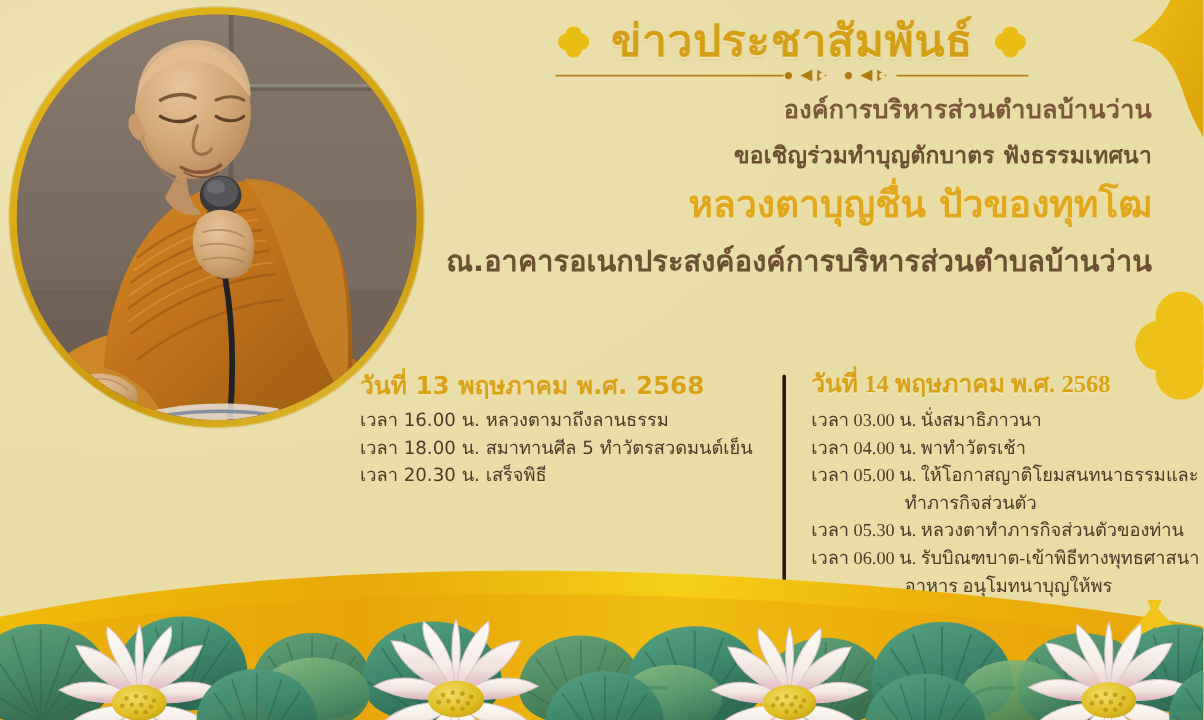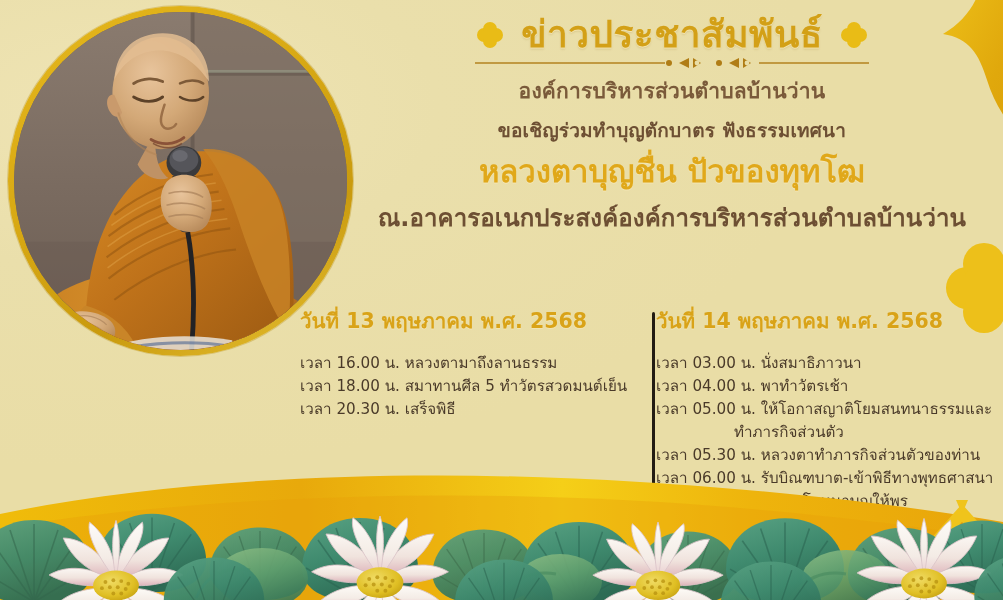--- a/index.html
+++ b/index.html
@@ -40,21 +40,21 @@
   .portrait {
     width:100%; height:100%;
     border-radius:50%;
     overflow:hidden;
     position:relative;
     background:#6f6258;
   }
   .portrait svg { width:100%; height:100%; display:block; }
 
   
-  .header { position:absolute; left:372px; top:14px; width:600px; text-align:center; }
+  .header { position:absolute; left:360px; top:14px; width:600px; text-align:right; }
 
   .title-row { display:flex; align-items:center; justify-content:center; gap:16px; }
   .title-row .quat { width:30px; height:30px; flex:0 0 auto; }
   .title-row .quat svg { width:100%; height:100%; display:block; }
 
   .main-title {
     font-size:37px; font-weight:bold; line-height:1.12;
     color:#d3a017;
     letter-spacing:.5px;
     text-shadow:0 1px 0 #f3e4ae, 0 2px 2px rgba(150,110,20,.18);
@@ -69,32 +69,32 @@
     font-size:31px; font-weight:bold; color:#e0a81a; line-height:1.35; margin-top:7px;
     text-shadow:0 1px 0 #f3e6b5;
   }
   .venue-line { font-size:24px; font-weight:bold; color:#6d4f33; line-height:1.5; margin-top:7px; letter-spacing:.1px; }
   .agenda-head { font-size:21px; font-weight:bold; color:#e0a81a; line-height:1.4; margin-top:4px; text-shadow:0 1px 0 #f3e6b5; }
 
   
   .schedule { position:absolute; left:300px; top:308px; width:700px; display:flex; }
   .col { position:relative; }
   .col-left  { width:352px; padding-right:16px; }
-  .col-right { width:348px; padding-left:4px; }
+  .col-right { width:348px; padding-left:24px;font-family:Liberation Serif, serif; }
 
   .col-divider {
     position:absolute; left:352px; top:4px;
     width:3px; height:212px;
     background:#231c13;
     border-radius:2px;
   }
 
   .date-head {
     font-size:20.5px; font-weight:bold; color:#d9a318;
-    line-height:1.3; margin-bottom:17px;
+    line-height:1.3; margin-bottom:4px;
     text-shadow:0 1px 0 #f2e5b2;
   }
   .ev-list { list-style:none; }
   .ev { font-size:15.2px; color:#4a3a29; line-height:1.52; white-space:nowrap; }
   .ev-cont { font-size:15.2px; color:#4a3a29; line-height:1.52; padding-left:78px; white-space:nowrap; }
 
   
   .bottom-band { position:absolute; left:0; bottom:0; width:1003px; height:130px; pointer-events:none; }
   .bottom-band svg { width:100%; height:100%; display:block; }
 </style>

